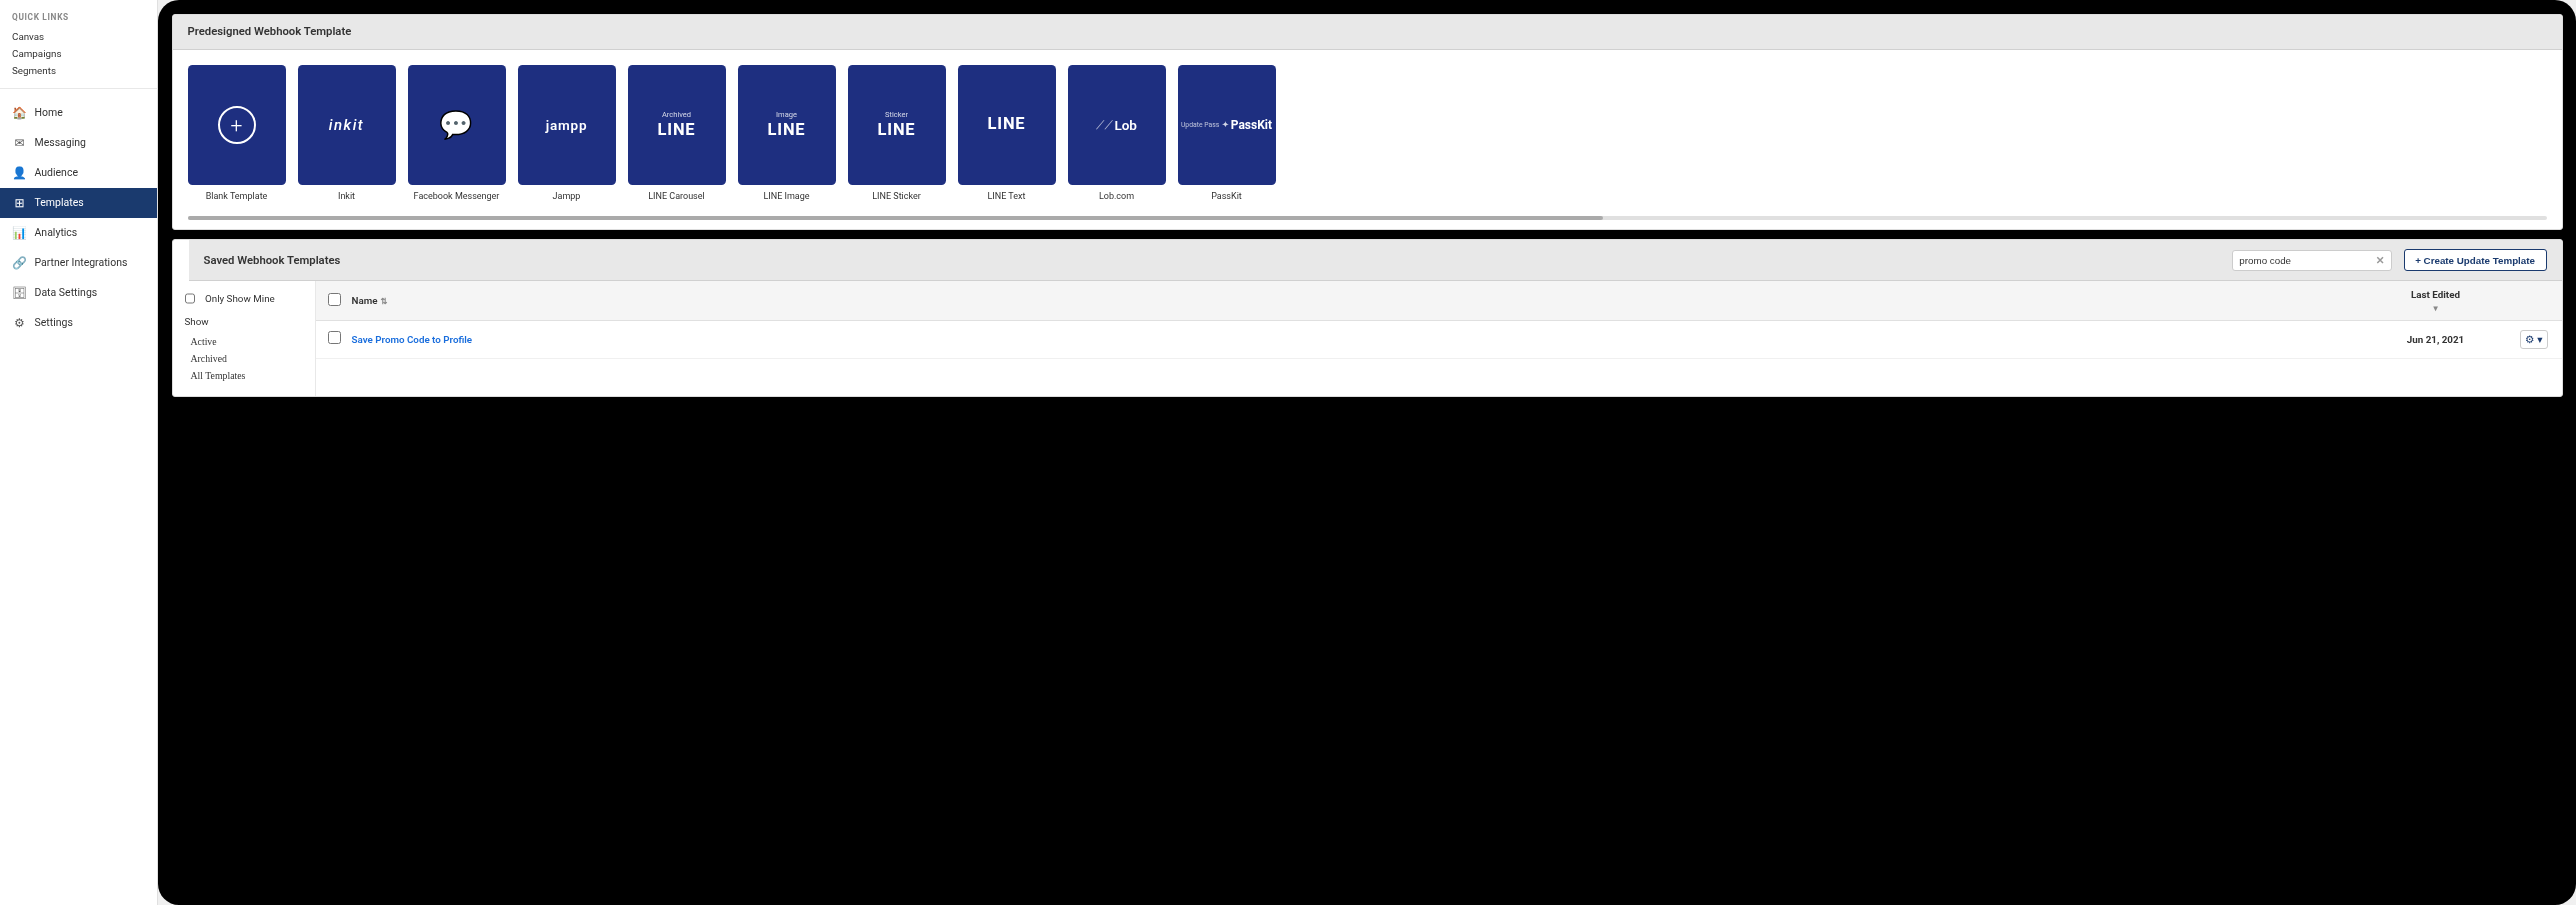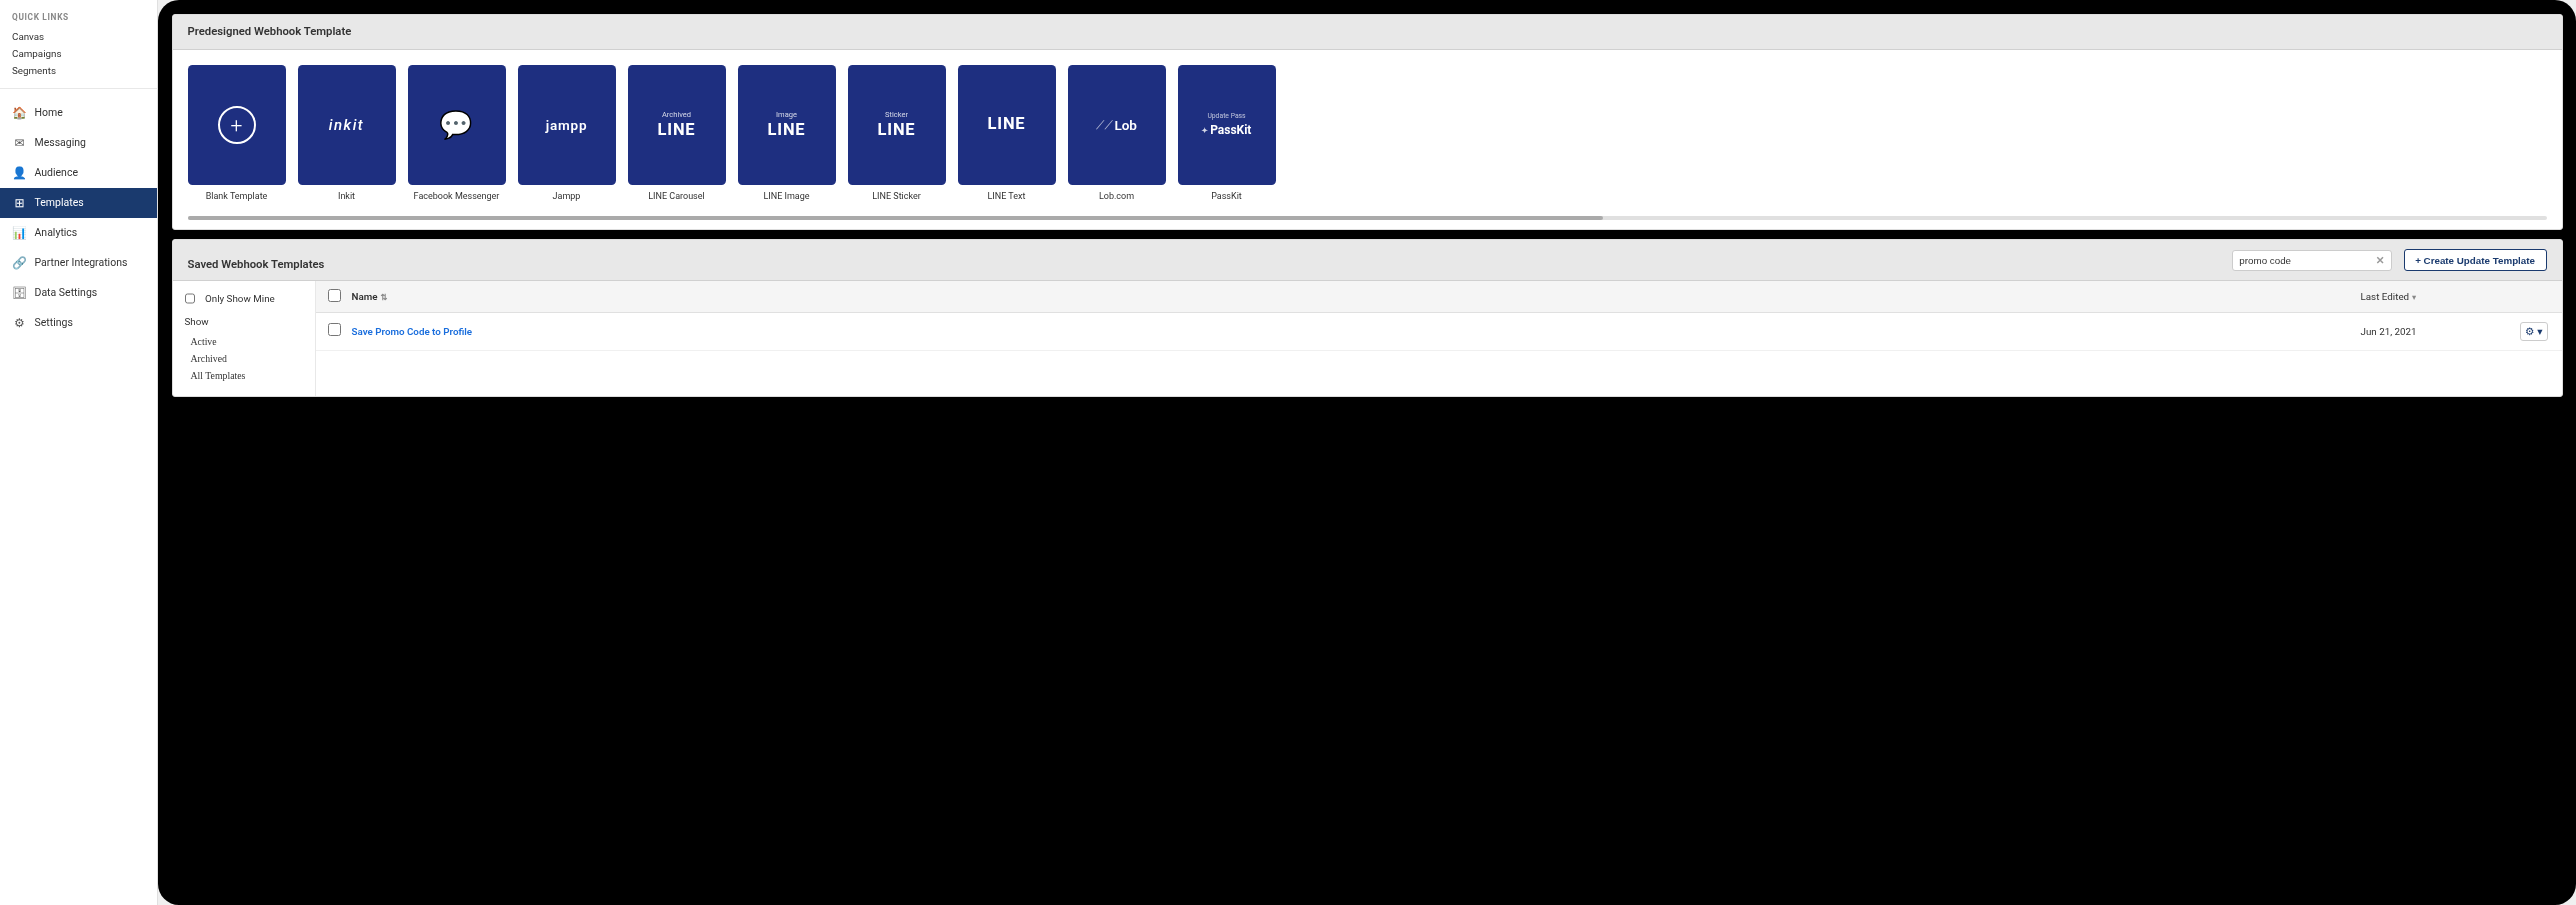--- a/index.html
+++ b/index.html
@@ -164,21 +164,21 @@
       color: #fff;
       font-size: 27px;
     }
     .lob-text {
       color: #fff;
       font-size: 13.5px;
       font-weight: 600;
     }
     .passkit-wrap {
       display: flex;
-      flex-direction: column;
+      flex-direction: row;
       align-items: center;
       gap: 3px;
     }
 
     
     .scroll-track {
       height: 4.5px;
       background: #e0e0e0;
       margin: 0 15px 9px 15px;
       border-radius: 2.3px;
@@ -194,25 +194,26 @@
     
     .saved-section {
       background: #fff;
       margin: 9px 13.5px 13.5px 13.5px;
       border-radius: 3px;
       border: 0.8px solid #ddd;
       overflow: hidden;
     }
     .saved-header {
       display: flex;
-      align-items: flex-end;
+      align-items: center;
       padding: 9px 15px;
       background: #e8e8e8;
       border-bottom: 0.8px solid #d0d0d0;
       gap: 12px;
+      margin-left: 16px;
     }
     .saved-title {
       font-size: 11.3px;
       font-weight: 600;
       color: #333;
       flex: 1;
     }
     .search-box {
       display: flex;
       align-items: center;
@@ -307,25 +308,26 @@
       font-size: 9.8px;
       font-weight: 600;
       color: #333;
       display: flex;
       align-items: center;
       gap: 3px;
     }
     .col-last-edited {
       width: 150px;
       font-size: 9.8px;
-      font-weight: 400;
+      font-weight: 700;
       color: #333;
       display: flex;
       align-items: center;
       gap: 3px;
+      flex-direction: column;
     }
     .col-actions { width: 30px; }
     .sort-icon { color: #888; font-size: 8.3px; }
     .table-row {
       display: flex;
       align-items: center;
       padding: 9px 12px;
       border-bottom: 0.8px solid #f0f0f0;
       gap: 9px;
     }

